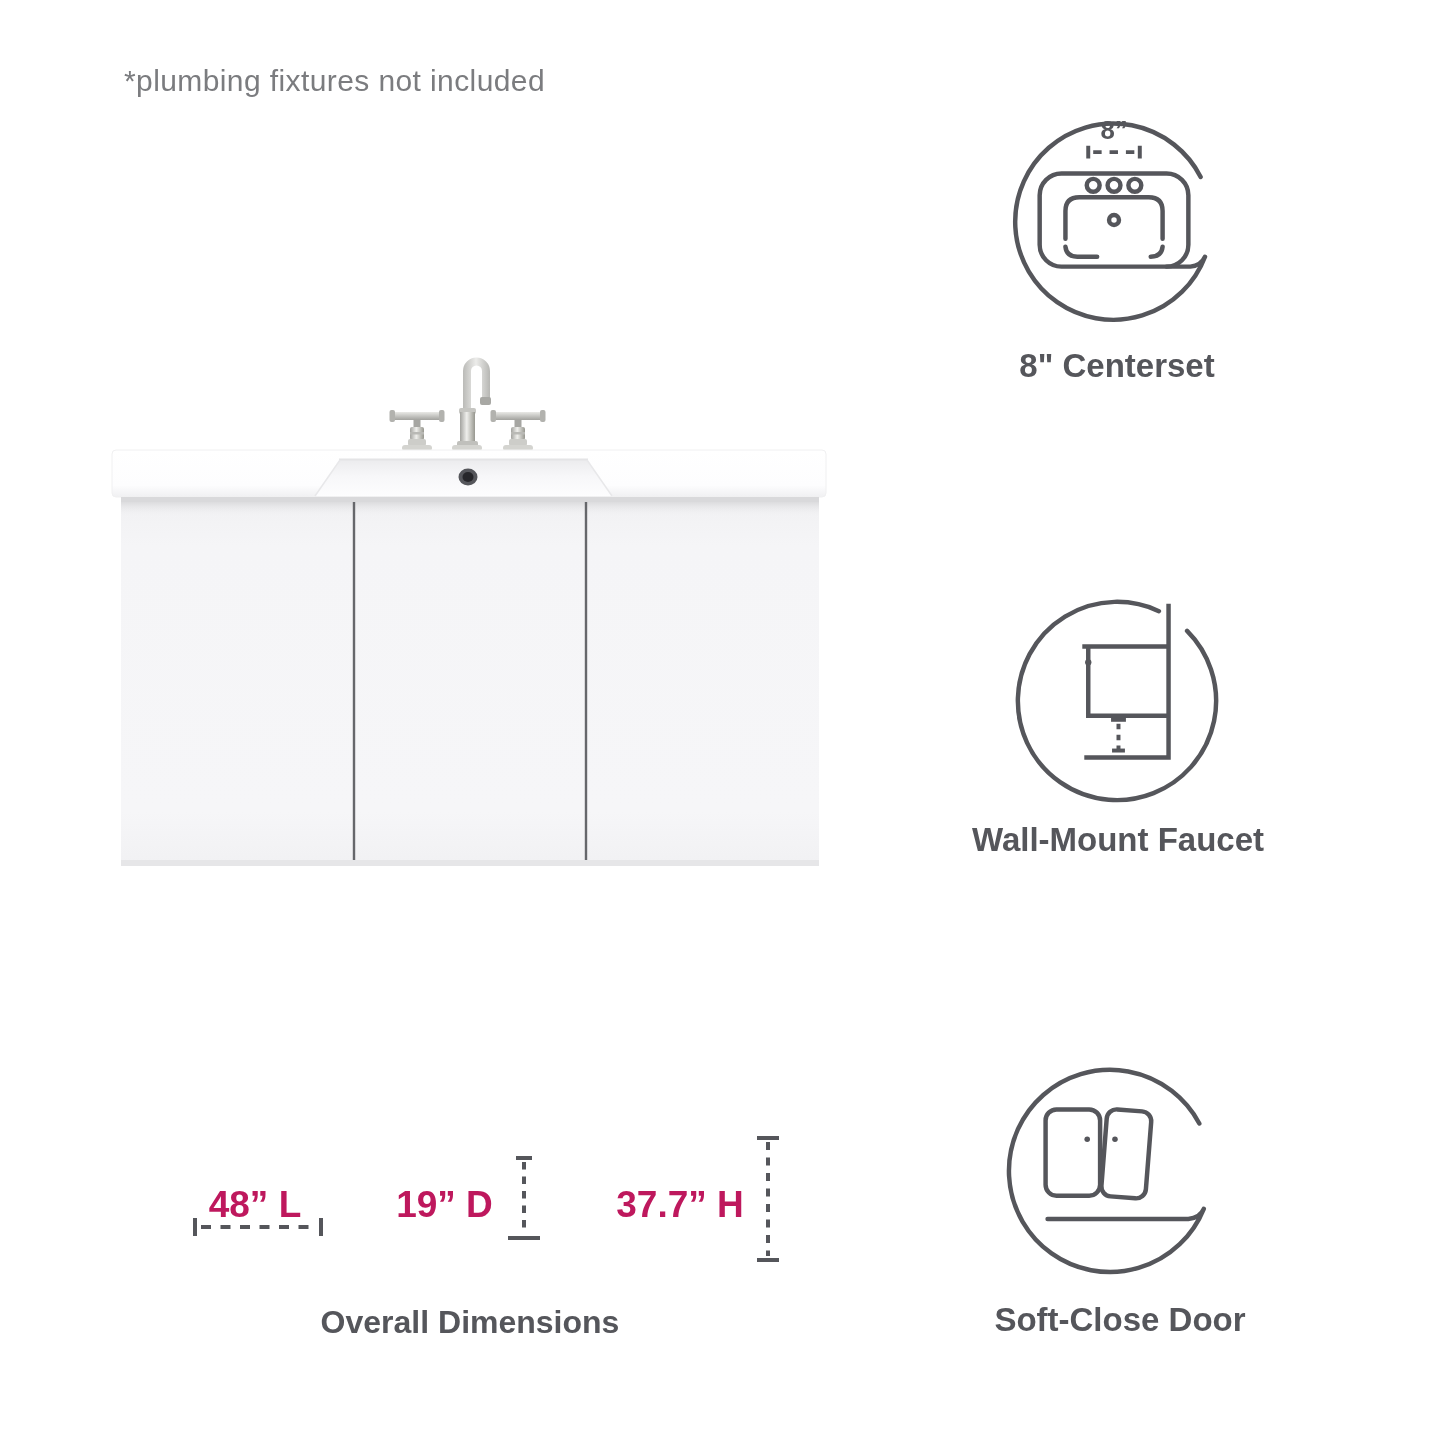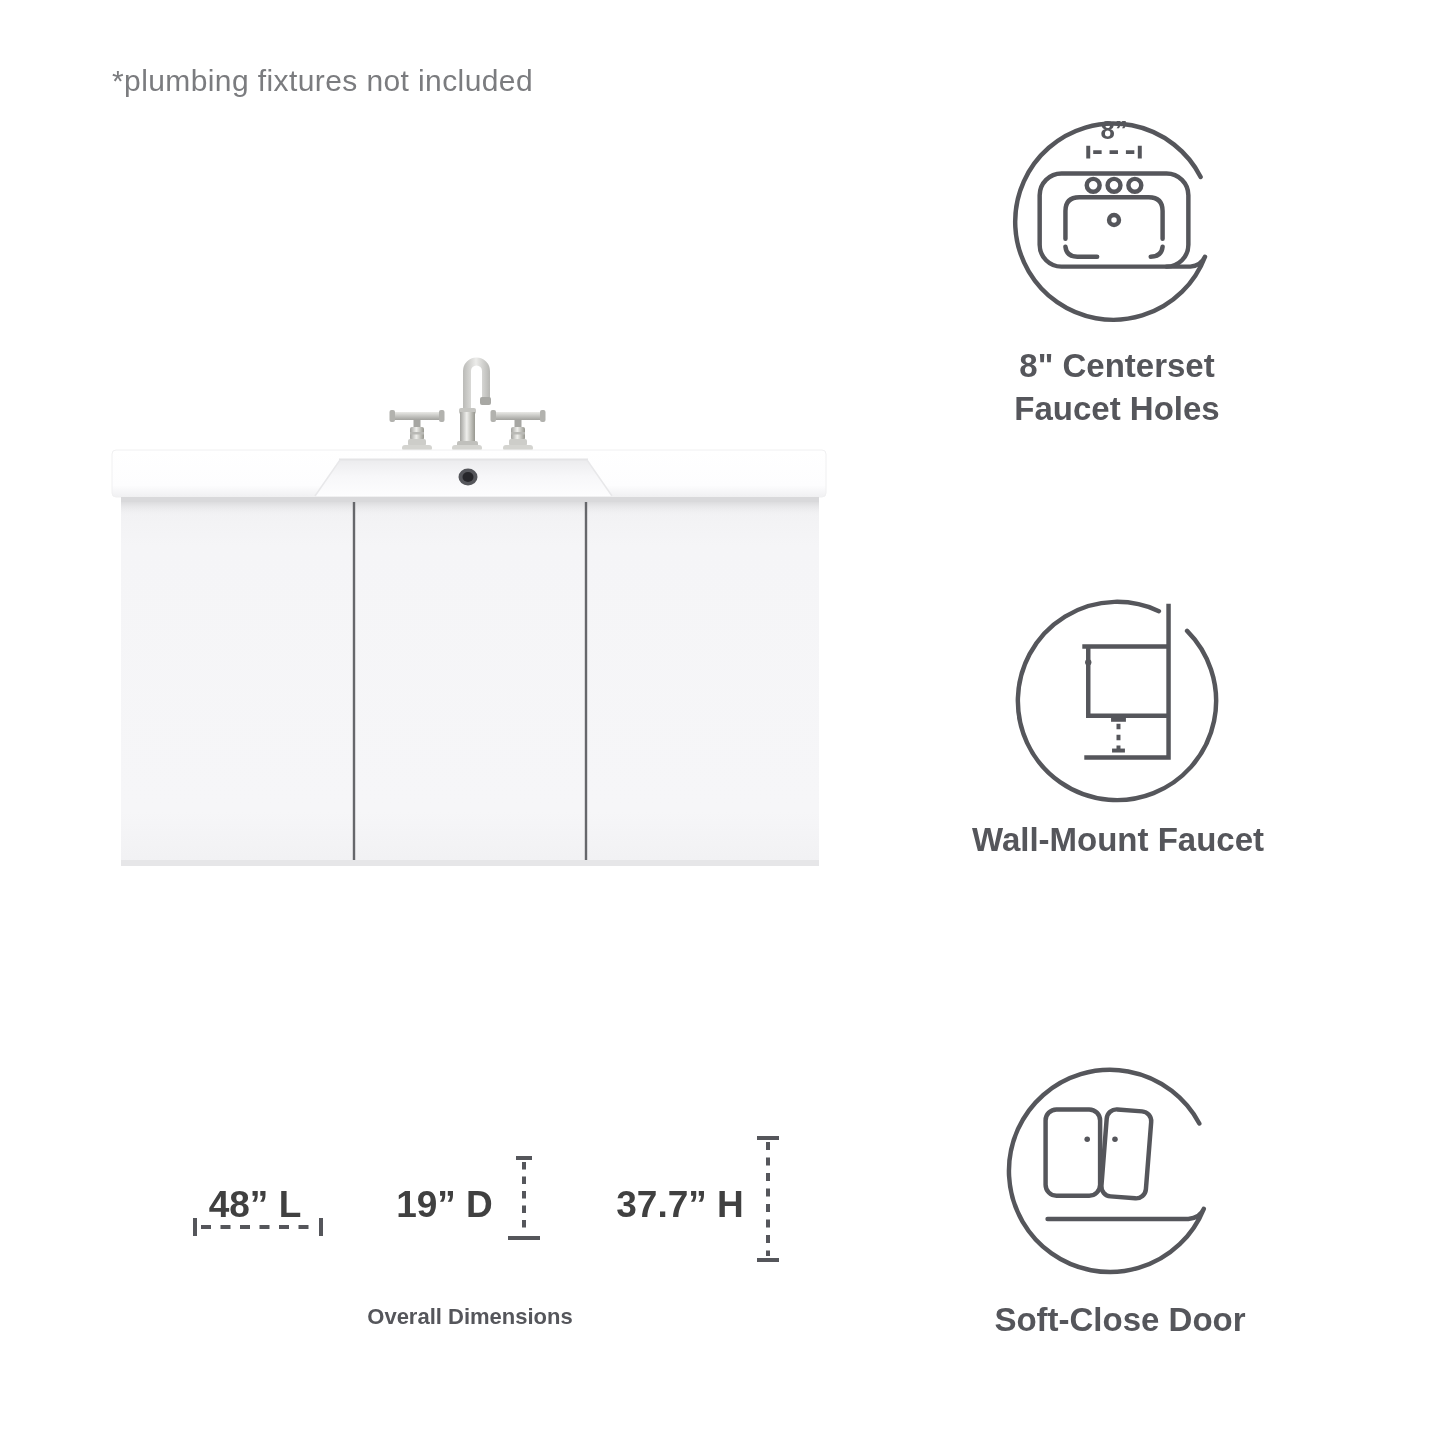--- a/index.html
+++ b/index.html
@@ -3,30 +3,30 @@
 <meta charset="utf-8">
 <style>
   html,body{margin:0;padding:0;}
   body{
     width:1445px;height:1445px;position:relative;background:#ffffff;
     font-family:"Liberation Sans","DejaVu Sans",sans-serif;overflow:hidden;
     color:#55565b;
   }
   .abs{position:absolute;}
   .disclaimer{
-    font-size:30px;color:#7b7c7f;letter-spacing:0.4px;font-weight:400;
+    font-size:30px;color:#7b7c7f;letter-spacing:0.4px;font-weight:400;margin-left:12px;
   }
   .feature-label{
     font-size:33px;font-weight:bold;color:#55565b;text-align:center;line-height:43px;
   }
   .dim-label{
-    font-size:37px;font-weight:bold;color:#404040;text-align:center;white-space:nowrap;
+    font-size:37px;font-weight:bold;color:#be185d;text-align:center;white-space:nowrap;
   }
   .dim-caption{
-    font-size:22px;font-weight:bold;color:#55565b;text-align:center;
+    font-size:32px;font-weight:bold;color:#55565b;text-align:center;
   }
   svg{display:block;}
   .ic{stroke:#55565b;fill:none;stroke-width:4.5;stroke-linecap:round;stroke-linejoin:round;}
   .ic-sharp{stroke:#55565b;fill:none;stroke-width:4.5;stroke-linecap:butt;stroke-linejoin:miter;}
   .ic-text{fill:#55565b;font-family:"Liberation Sans","DejaVu Sans",sans-serif;font-weight:bold;}
   .measure{stroke:#55565b;stroke-width:4;fill:none;stroke-linecap:butt;}
 </style>
 </head>
 <body>
 
@@ -140,21 +140,20 @@
   <circle class="ic" cx="113" cy="78" r="6.5"></circle>
   <circle class="ic" cx="134" cy="78" r="6.5"></circle>
   <circle class="ic" cx="113" cy="113" r="5"></circle>
 
   <path class="measure" d="M 87,38 V 51 M 139,38 V 51"></path>
   <path class="measure" d="M 92,44.5 H 134" stroke-dasharray="8.5 8"></path>
   <text class="ic-text" x="113" y="31" font-size="26" text-anchor="middle">8”</text>
 </svg>
 <div class="abs feature-label" style="left:967px;top:344px;width:300px;">
   <div>8" Centerset</div>
-  <div>Faucet Holes</div>
 </div>
 
 <svg class="abs" style="left:1003px;top:584px;" width="228" height="228" viewBox="0 0 230 230">
 
   <path class="ic" d="M 157.3,27.4 A 100 100 0 1 0 185.7,47.3"></path>
 
   <path class="ic-sharp" d="M 167,20 V 175 H 82"></path>
 
   <path class="ic-sharp" d="M 80,63 H 167 M 86,63 V 133 H 167"></path>
   <circle cx="86" cy="79" r="3.2" fill="#55565b" stroke="none"></circle>

